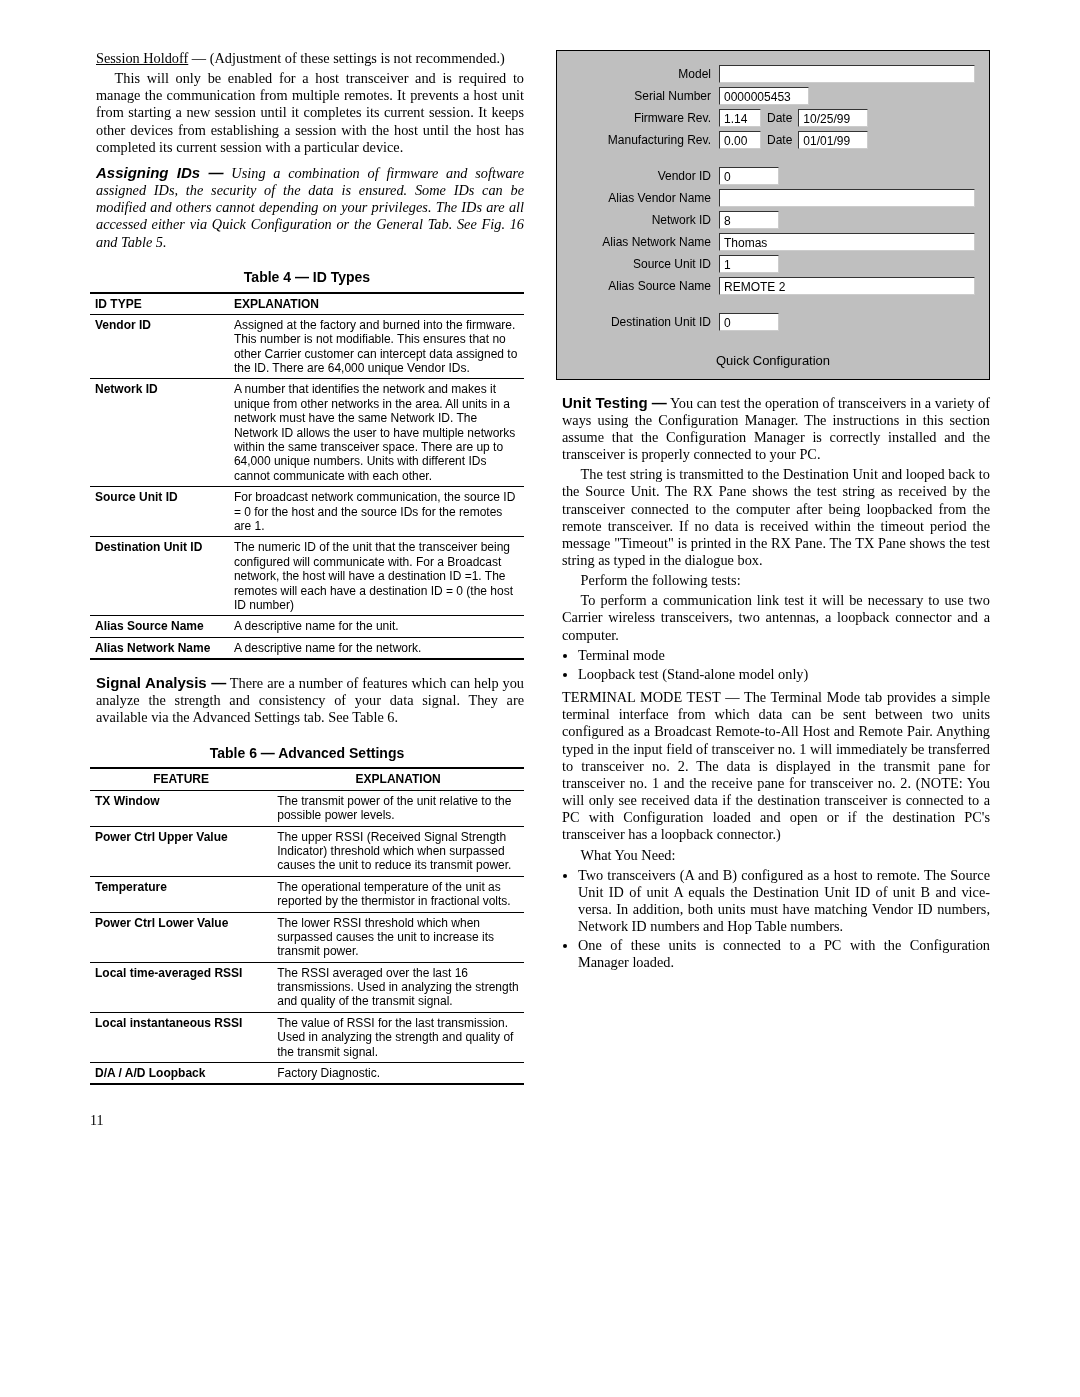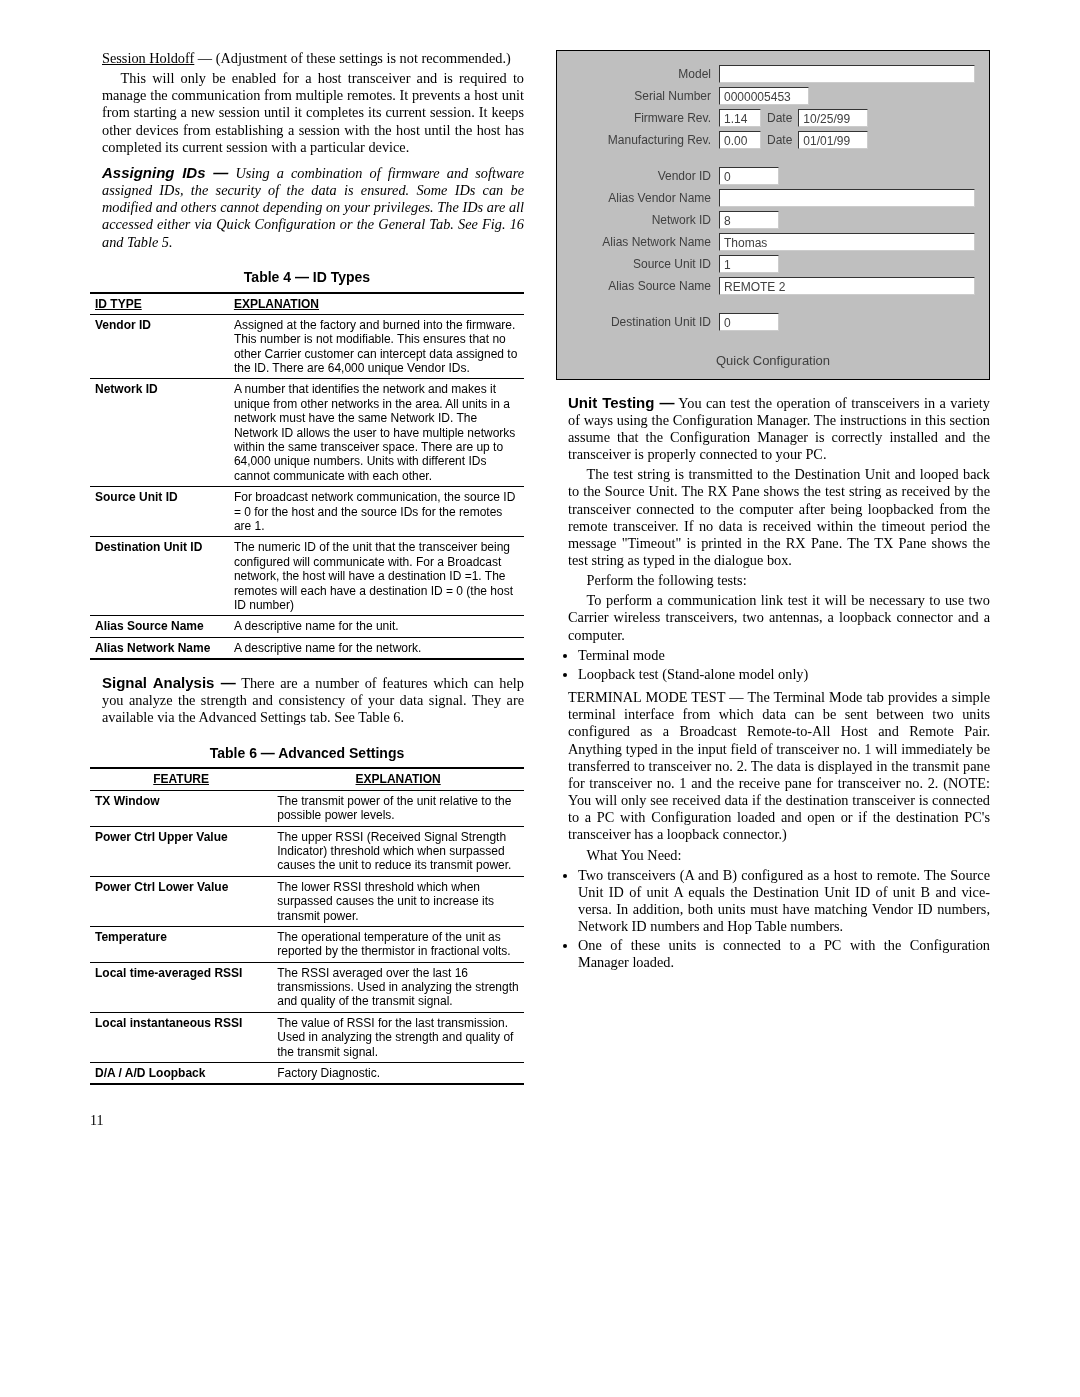--- a/index.html
+++ b/index.html
@@ -9,40 +9,40 @@
     font-size: 14.3px;
     line-height: 1.2;
     color: #000;
     background: #fff;
   }
   .page {
     column-count: 2;
     column-gap: 32px;
   }
   .no-break { break-inside: avoid; }
-  p { margin: 0 0 3px 12px; text-align: justify; }
+  p { margin: 0 0 3px 6px; text-align: justify; }
   .indent { text-indent: 1.3em; }
   .underline { text-decoration: underline; }
   .bold { font-weight: bold; }
 
   .table-title { text-align: center; font-weight: bold; font-family: Arial, sans-serif; margin: 18px 0 6px; font-size: 14px; }
   table { width: 100%; border-collapse: collapse; font-family: Arial, sans-serif; font-size: 12px; }
   th, td { border-top: 1px solid #000; border-bottom: 1px solid #000; padding: 3px 5px; vertical-align: top; text-align: left; }
-  th { font-weight: bold; text-align:left;text-decoration:underline; }
+  th { font-weight: bold; text-align:left; }
   th.center { text-align:center; }
   .hdr-row th { border-top: 2px solid #000; border-bottom: 1px solid #000; }
   .last-row td { border-bottom: 2px solid #000; }
 
   .section-lead { font-family: Arial, sans-serif; font-weight: bold; font-size: 15px; }
 
   ul { margin: 2px 0 6px 0; padding-left: 22px; }
   li { text-align: justify; margin-bottom: 2px; }
 
   
-  .fig-wrap { border: 1px solid #000; background: #bfbfbf; padding: 10px 14px 10px 14px; font-family: "MS Sans Serif", Tahoma, Arial, sans-serif; font-size: 12px; color: #404040; }
+  .fig-wrap { border: 1px solid #000; background: #bfbfbf; padding: 10px 14px 10px 14px; font-family: "MS Sans Serif", Tahoma, Arial, sans-serif; font-size: 12px; color: #000000; }
   .fig-row { display: flex; align-items: center; margin: 4px 0; }
   .fig-label { width: 140px; text-align: right; padding-right: 8px; }
   .fig-input { background: #fff; border: 1px solid #555; border-top-color:#333; border-left-color:#333; border-right-color:#ccc; border-bottom-color:#ccc; height: 18px; line-height: 18px; padding: 0 4px; box-sizing: border-box; font-size: 12px; }
   .fig-caption { text-align: center; font-weight: bold; font-family: Arial, sans-serif; margin-top: 10px; font-size: 14px; }
   .qc-label { text-align:center; margin-top:22px; font-size:13px;}
   .sep { height: 10px; }
   .pagenum { text-align:left; font-family: "Times New Roman", serif; font-size:14px; margin-top: 28px;}
 </style>
 </head>
 <body>
@@ -105,26 +105,26 @@
     </tr>
     <tr>
           <td class="bold">TX Window</td>
           <td>The transmit power of the unit relative to the possible power levels.</td>
         </tr>
     <tr>
           <td class="bold">Power Ctrl Upper Value</td>
           <td>The upper RSSI (Received Signal Strength Indicator) threshold which when surpassed causes the unit to reduce its transmit power.</td>
         </tr>
     <tr>
+          <td class="bold">Temperature</td>
+          <td>The operational temperature of the unit as reported by the thermistor in fractional volts.</td>
+        </tr>
+    <tr>
           <td class="bold">Power Ctrl Lower Value</td>
           <td>The lower RSSI threshold which when surpassed causes the unit to increase its transmit power.</td>
-        </tr>
-    <tr>
-          <td class="bold">Temperature</td>
-          <td>The operational temperature of the unit as reported by the thermistor in fractional volts.</td>
         </tr>
     <tr>
           <td class="bold">Local time-averaged RSSI</td>
           <td>The RSSI averaged over the last 16 transmissions. Used in analyzing the strength and quality of the transmit signal.</td>
         </tr>
     <tr>
           <td class="bold">Local instantaneous RSSI</td>
           <td>The value of RSSI for the last transmission. Used in analyzing the strength and quality of the transmit signal.</td>
         </tr>
     <tr class="last-row">

